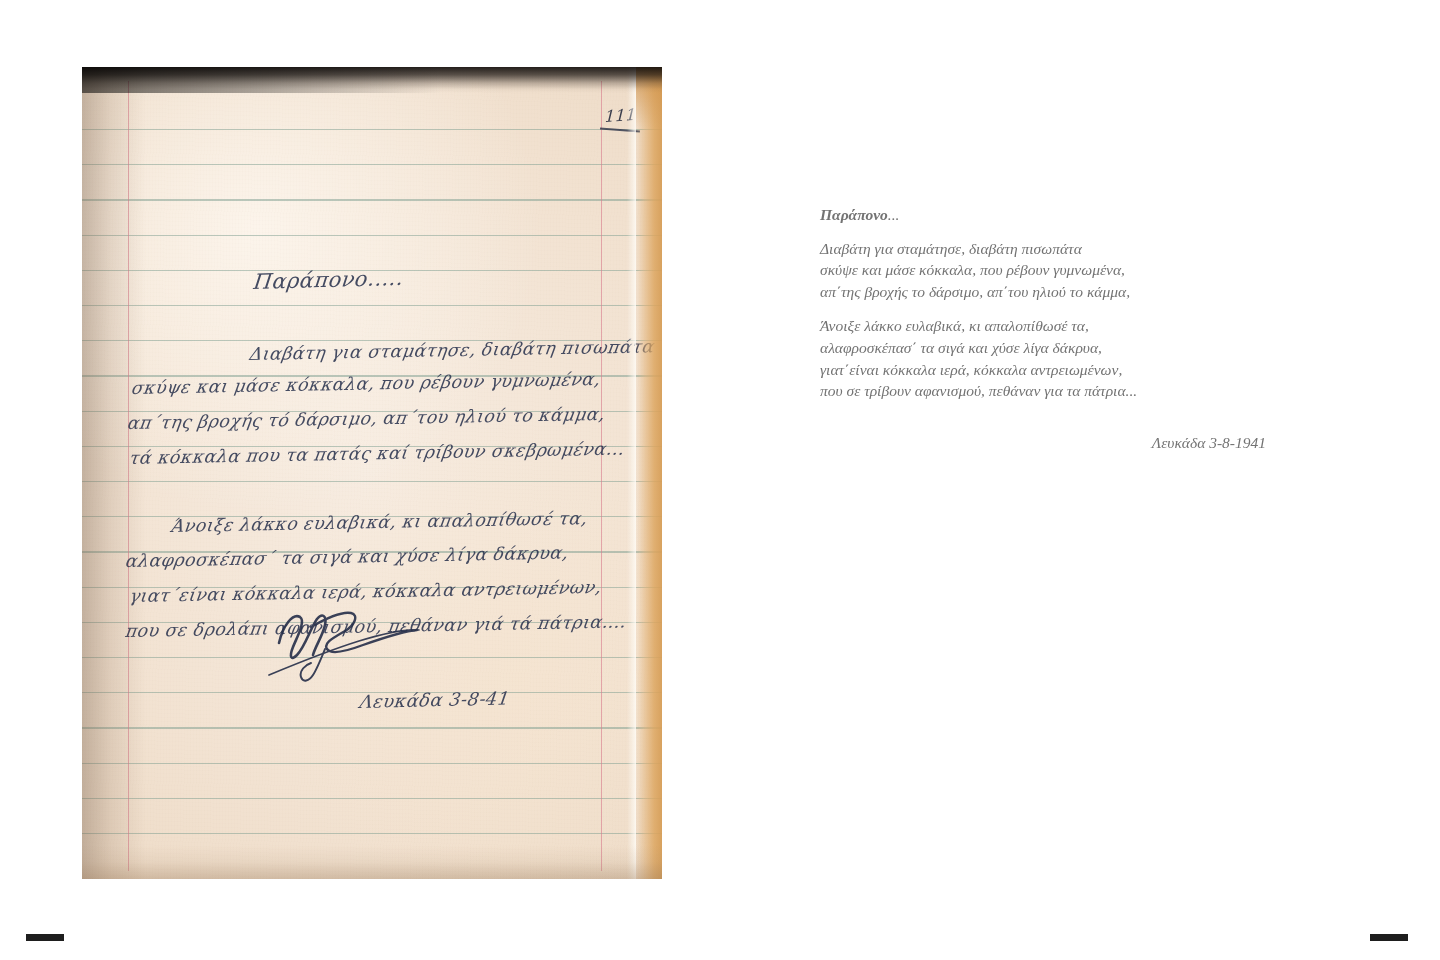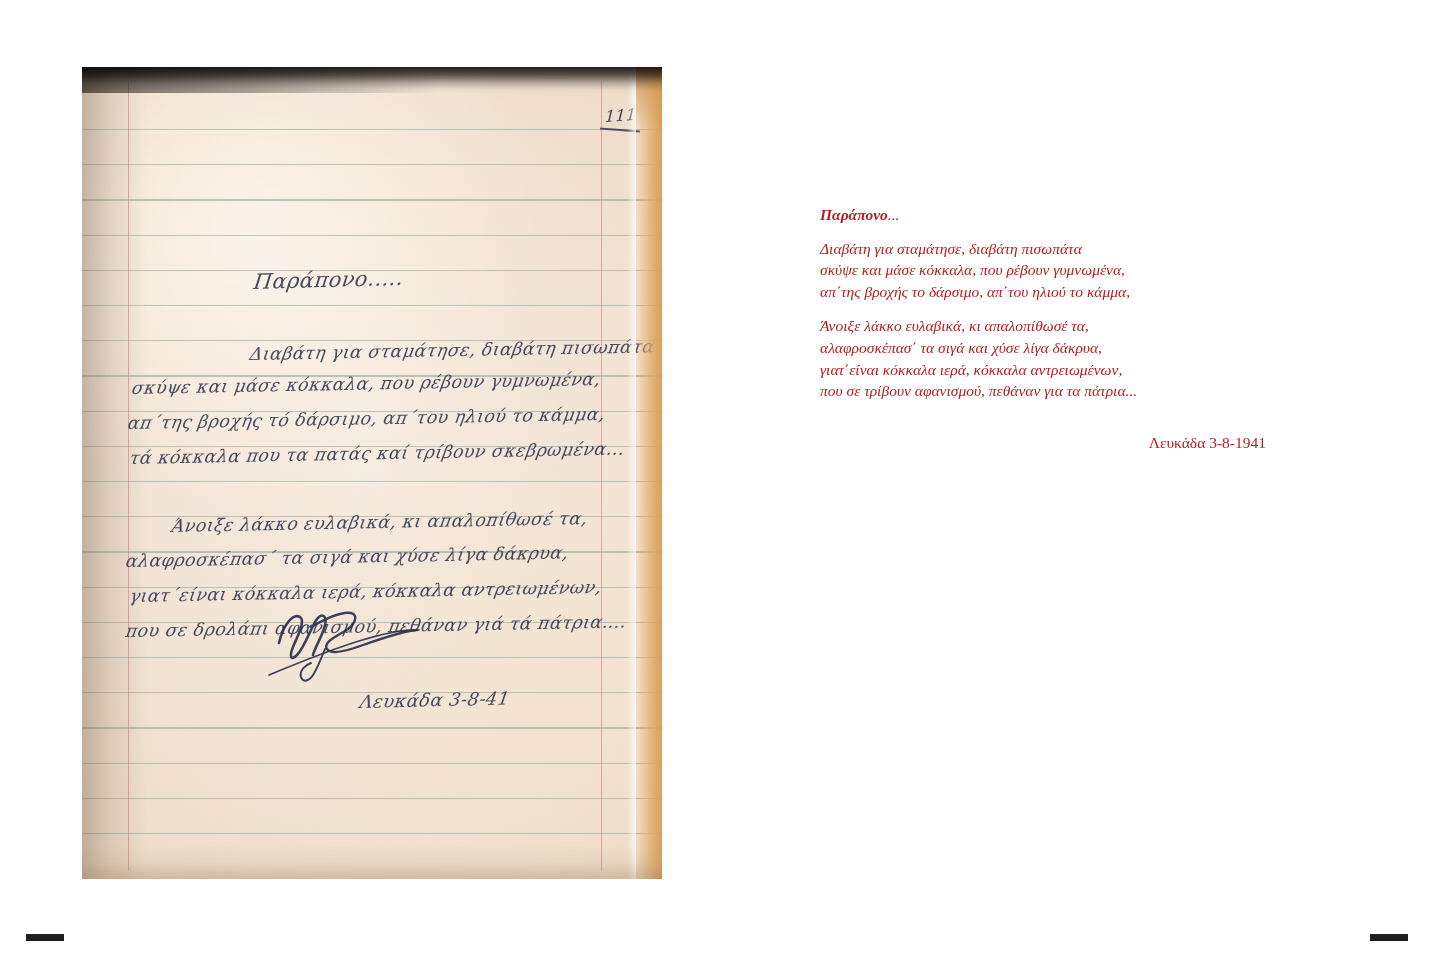--- a/index.html
+++ b/index.html
@@ -192,21 +192,21 @@
     height: 90px;
     overflow: visible;
   }
 
   
   #transcription {
     position: absolute;
     left: 820px;
     top: 206px;
     width: 470px;
-    color: #b91c1c;
+    color: #737373;
   }
   .poem-title {
     font-style: italic;
     font-size: 15.5px;
     margin: 0 0 13px 0;
     line-height: 1.2;
   }
   .poem-title .tt-word { font-weight: bold; }
   .poem-title .tt-dots { font-weight: normal; }
 
@@ -215,20 +215,21 @@
     font-size: 15.5px;
     line-height: 21.8px;
     margin: 0 0 12px 0;
   }
   .stanza .vline { display: block; white-space: nowrap; }
 
   .colophon {
     margin-top: 30px;
     text-align: right;
     padding-right: 24px;
+    font-style: italic;
     font-size: 15.5px;
     line-height: 22px;
   }
   .colophon .cline { display: block; }
 
   
   .reg-mark {
     position: absolute;
     height: 7px;
     background: #1e1e1e;

